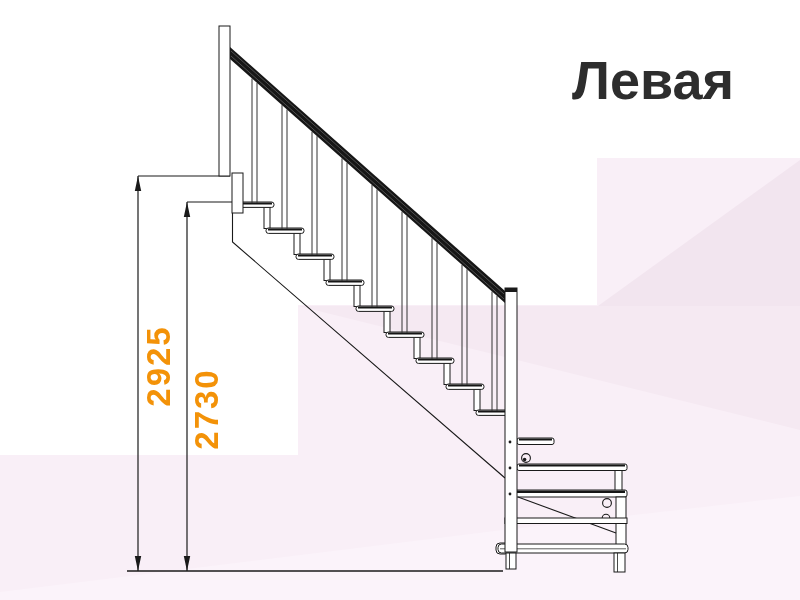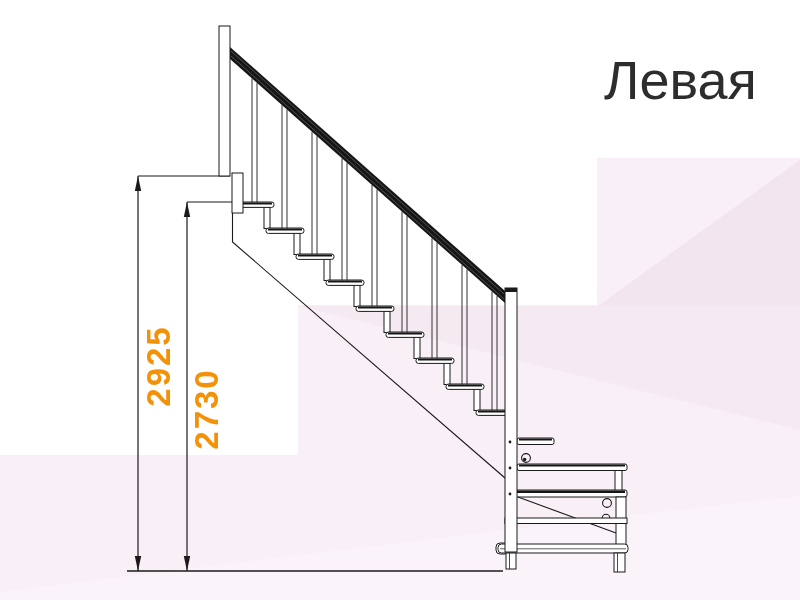--- a/index.html
+++ b/index.html
@@ -8,26 +8,25 @@
     width:800px;height:600px;
     background:#ffffff;
     overflow:hidden;
     font-family:"Liberation Sans",sans-serif;
   }
   .stage svg{position:absolute;left:0;top:0;}
   .page-title{
     position:absolute;
     left:572px;top:53px;
     font-size:54px;
-    font-weight:normal;
+    font-weight:bold;
     line-height:1;
     color:var(--title-color,#2d2d2d);
     letter-spacing:0px;
     white-space:nowrap;
-    margin-left:32px;
   }
   .dim-label{
     position:absolute;
     width:140px;height:34px;
     font-size:33px;
     font-weight:bold;
     line-height:34px;
     letter-spacing:2px;
     color:var(--accent,#f39208);
     text-align:center;

